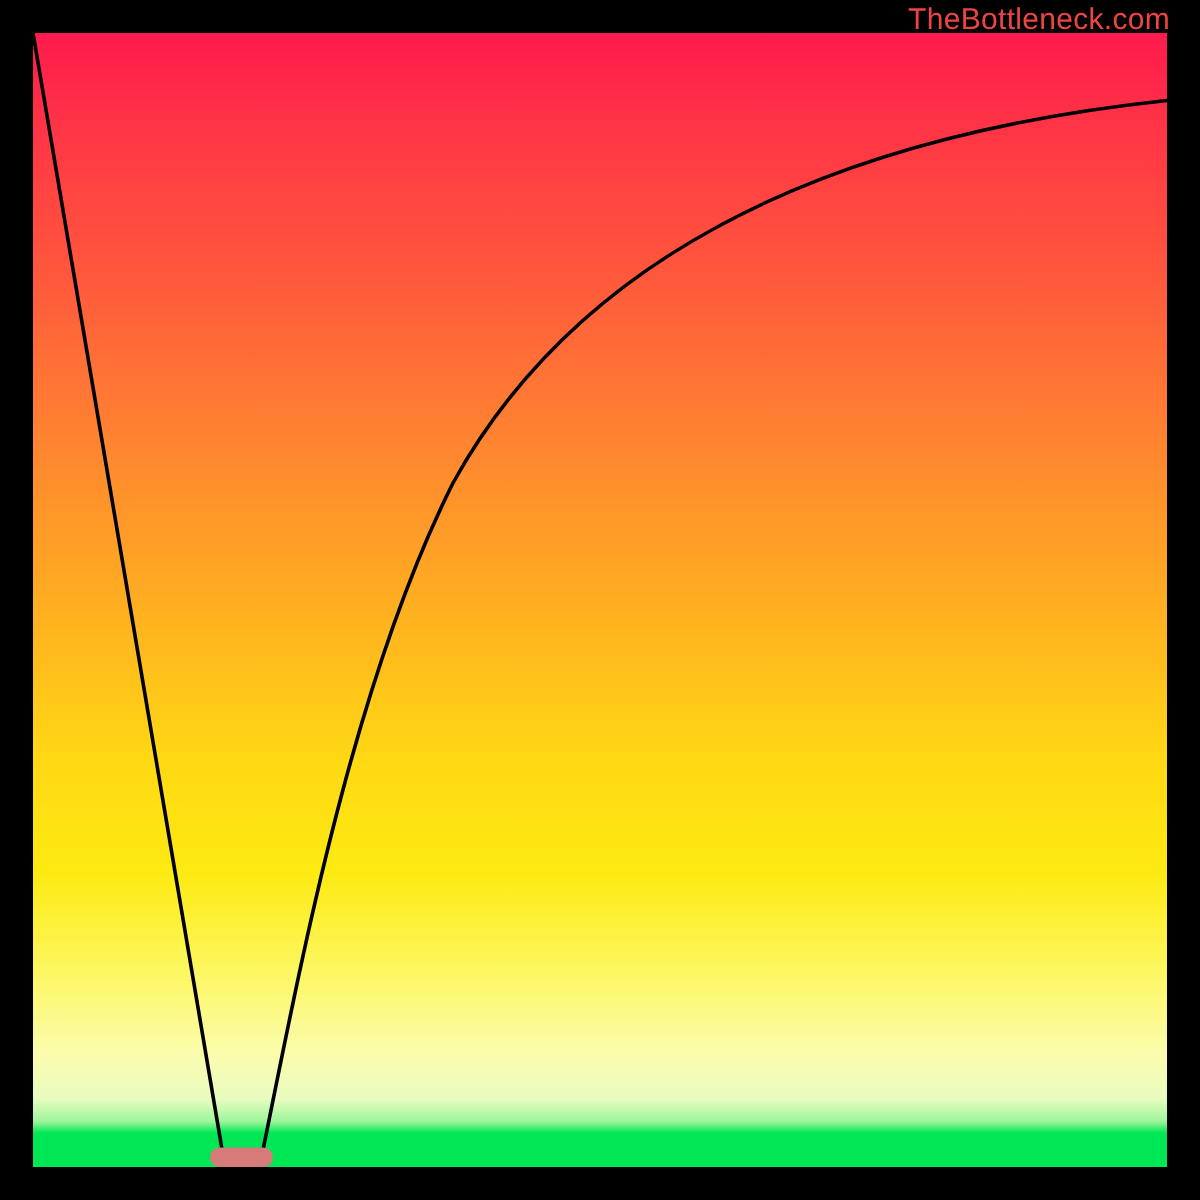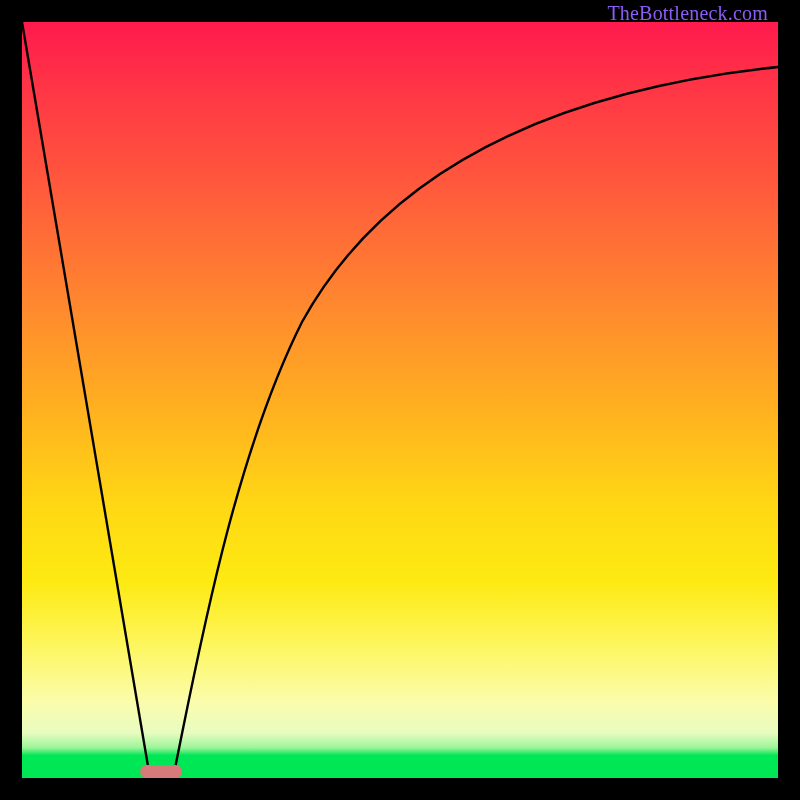--- a/index.html
+++ b/index.html
@@ -37,26 +37,25 @@
       #fbfcad 90%,
       #e8fcc0 94%,
       #9cf59a 96%,
       #00e756 97%,
       #00e756 100%
     );
   }
   .attribution {
     position: absolute;
     top: 2px;
-    right: 32px;
-    color: #8b5cf6;
+    right: 20px;
+    color: #ef4444;
     font-size: 20px;
     letter-spacing: 0.2px;
     font-weight: 500;
-    font-family: Liberation Serif, serif;
   }
   svg.curves {
     position: absolute;
     left: 0;
     top: 0;
     width: 756px;
     height: 756px;
     overflow: visible;
   }
   .marker {

